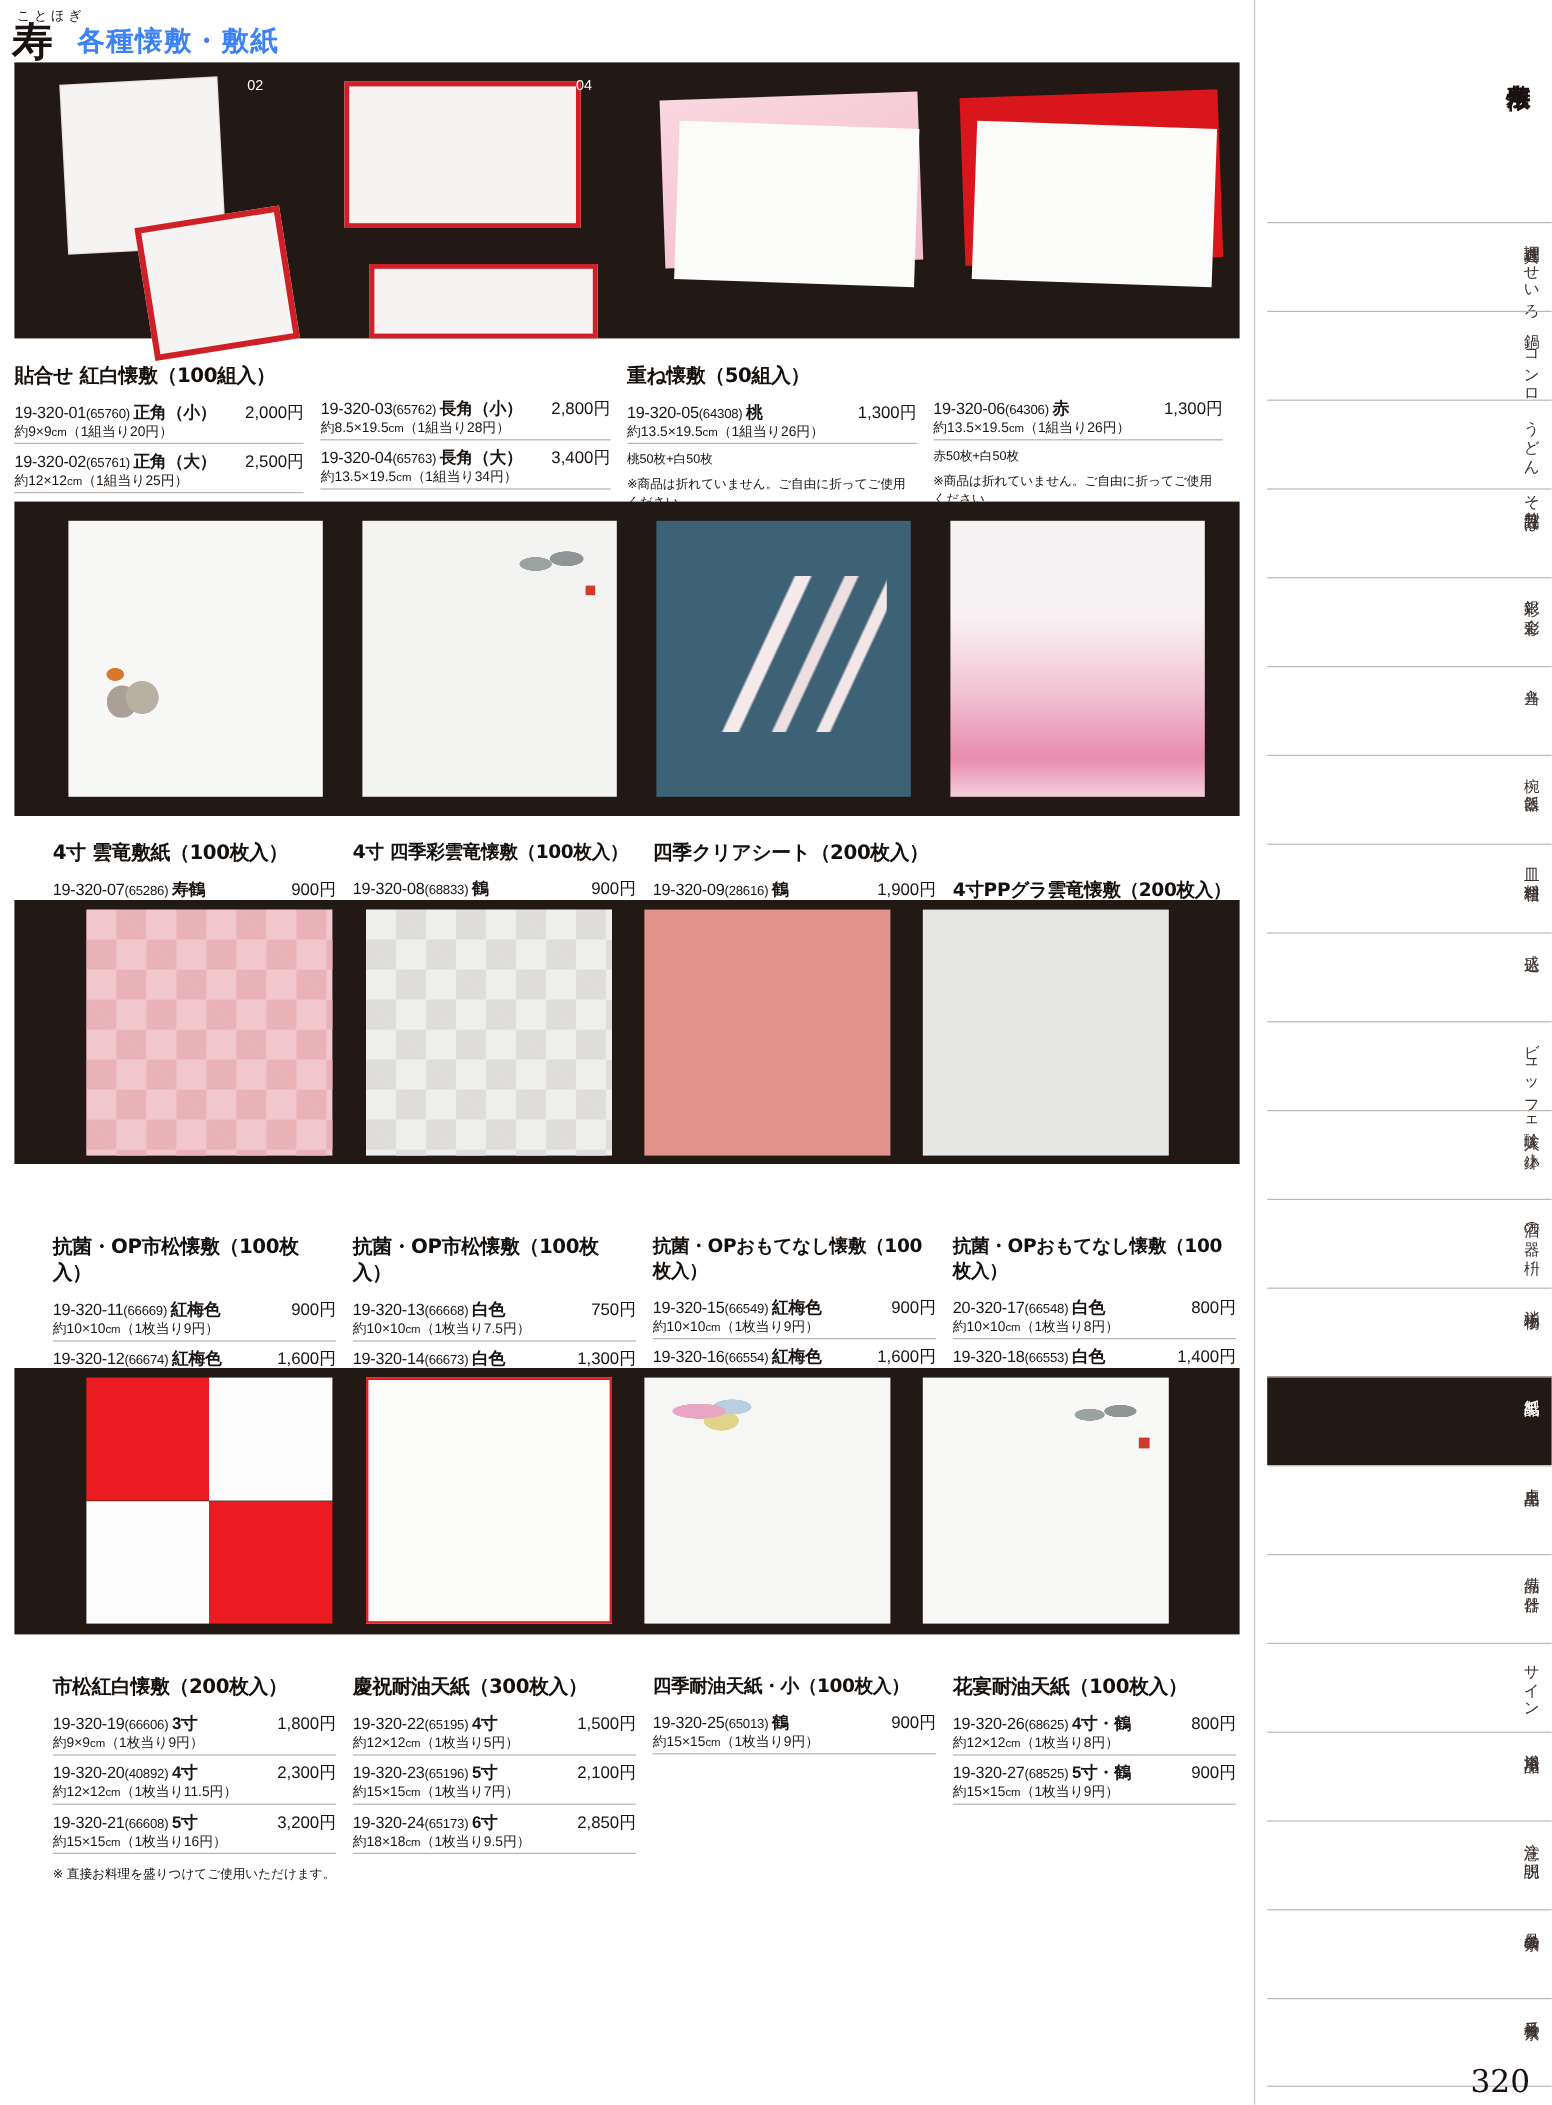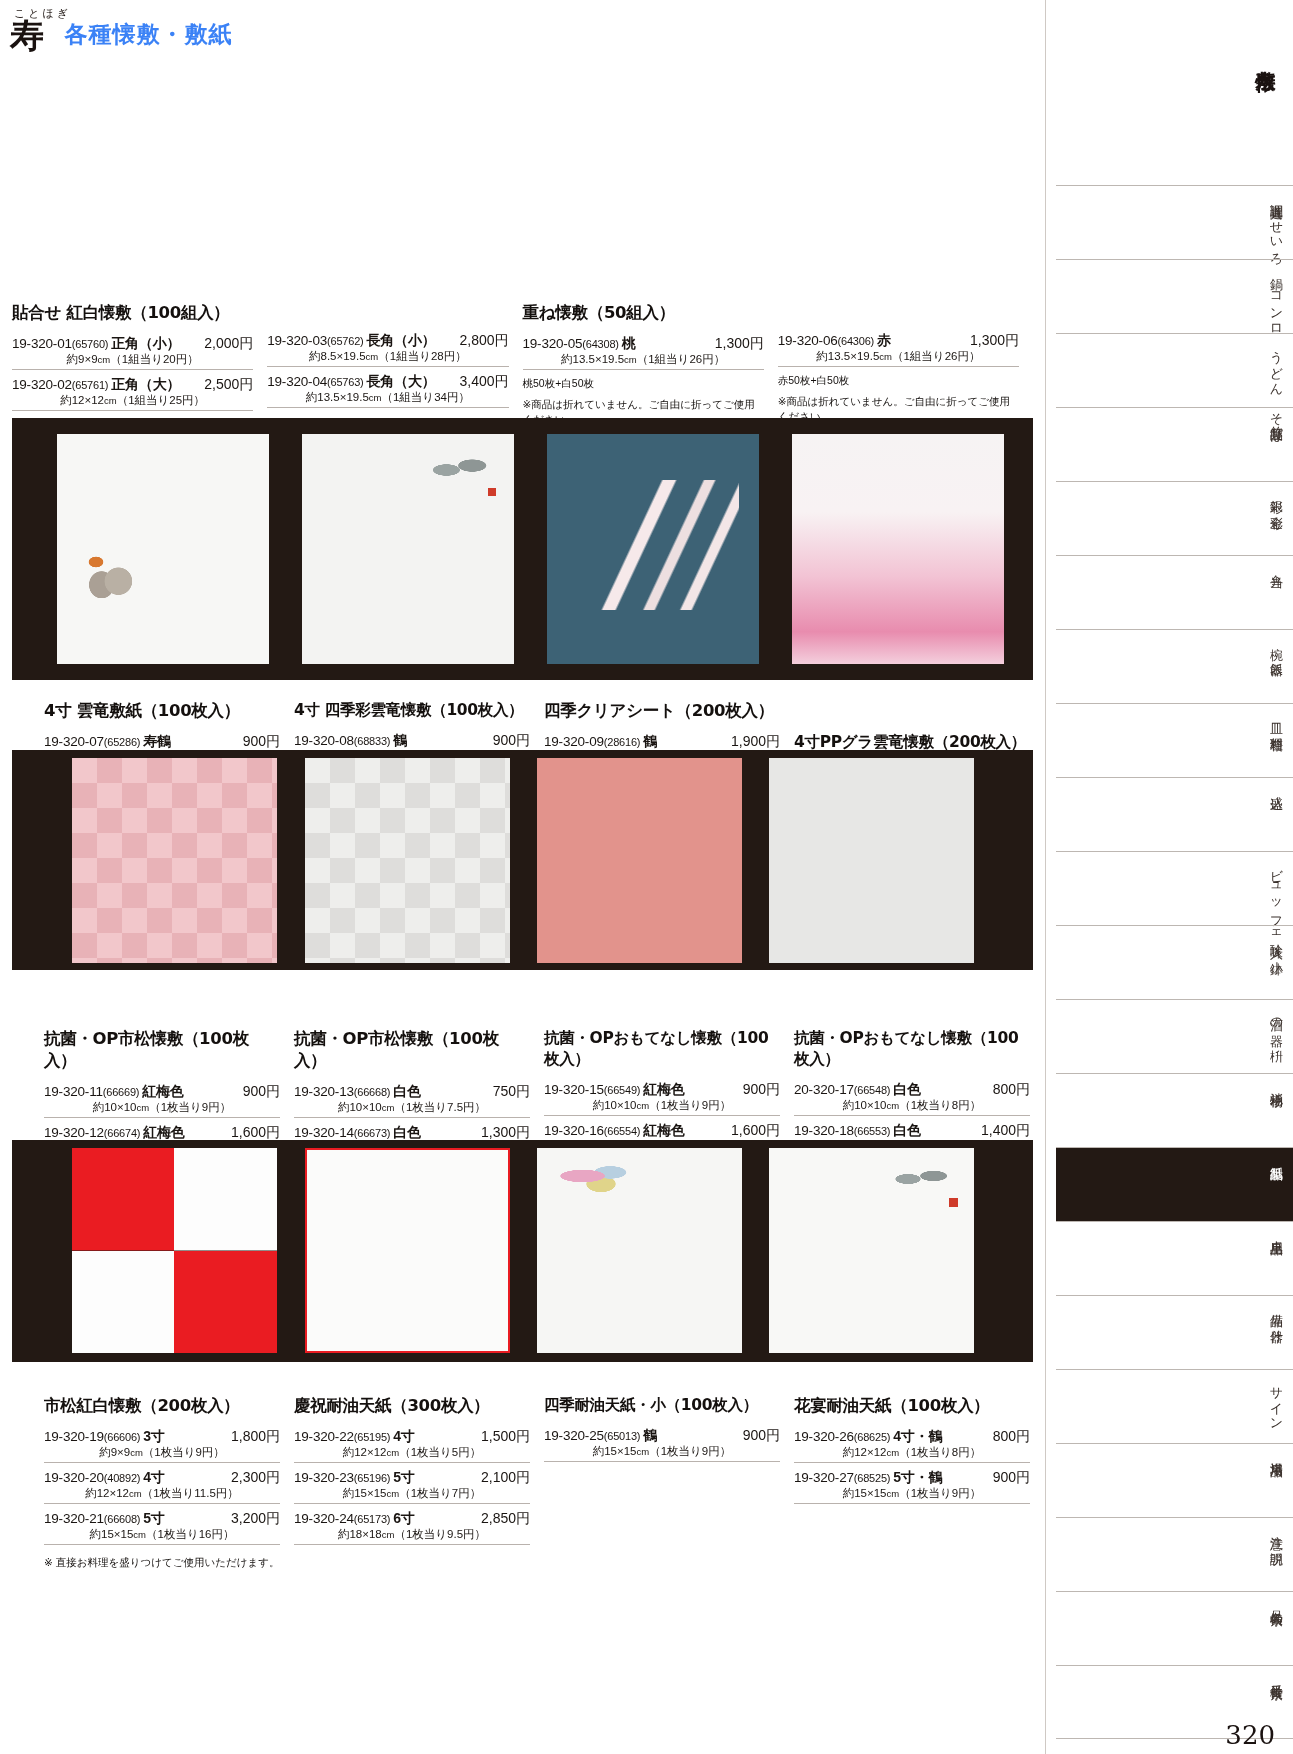--- a/index.html
+++ b/index.html
@@ -39,21 +39,21 @@
   .prod-title { font-family: "DejaVu Sans", sans-serif; font-weight: 700;
                 font-size: 16.5px; letter-spacing: -0.3px; margin-bottom: 9px; color: #14100e; }
   .prod-title.small { font-size: 15.5px; }
 
   .item { border-bottom: 1px solid #b9b2ad; padding: 2px 0 2px 0; margin-bottom: 4px; }
   .item .line1 { display: flex; align-items: baseline; justify-content: space-between; }
   .item .code { font-size: 13.5px; letter-spacing: -0.2px; white-space: nowrap; }
   .item .code .sub { font-size: 11px; }
   .item .code .nm { font-weight: 700; font-size: 14px; padding-left: 3px; }
   .item .price { font-size: 14px; font-weight: 400; white-space: nowrap; }
-  .item .line2 { display: flex; align-items: baseline; justify-content: center; margin-top: -1px; }
+  .item .line2 { display: flex; align-items: baseline; justify-content: flex-start; margin-top: -1px; }
   .item .size { font-size: 11.5px; }
   .item .size .u { font-size: 9.5px; }
   .item .unit { font-size: 11.5px; white-space: nowrap; }
 
   .note { font-size: 10.5px; line-height: 1.45; margin-top: 6px; color: #14100e; }
 
   
   .footer { position: absolute; left: 0; bottom: 10px; width: 1293px;
             display: flex; align-items: center; }
   .caution-box { margin-left: 210px; border: 1px solid #e2131a; display: flex; align-items: stretch; }
@@ -89,20 +89,40 @@
   <div id="main">
 
     <div class="page-header">
       <span class="kotohogi-wrap">
         <span class="ruby">ことほぎ</span>
         <span class="kotohogi">寿</span>
       </span>
       <span class="header-title">各種懐敷・敷紙</span>
     </div>
 
+    <div class="photostrip" style="position:absolute;left:12px;top:52px;width:1021px;height:230px;">
+
+      <div class="ph" style="left:42px;top:16px;width:130px;height:140px;background:#f5f4f2;transform:rotate(-3deg);box-shadow:0 0 0 1px #e4e1de;"></div>
+
+      <div class="ph" style="left:108px;top:128px;width:122px;height:112px;background:#f5f4f2;border:5px solid #cf2027;transform:rotate(-9deg);"></div>
+      <span class="num" style="left:194px;top:12px;">02</span>
+      <span class="num" style="left:216px;top:234px;">01</span>
+
+      <div class="ph" style="left:275px;top:16px;width:197px;height:122px;background:#f5f4f2;border:4px solid #cf2027;"></div>
+      <span class="num" style="left:468px;top:12px;">04</span>
+
+      <div class="ph" style="left:296px;top:168px;width:190px;height:62px;background:#f5f4f2;border:4px solid #cf2027;"></div>
+      <span class="num" style="left:478px;top:234px;">03</span>
+
+      <div class="ph" style="left:540px;top:28px;width:215px;height:140px;background:linear-gradient(160deg,#f9d7e0,#f2bccd);transform:rotate(-2deg);"></div>
+      <div class="ph" style="left:552px;top:52px;width:200px;height:132px;background:#fbfbfa;transform:rotate(2deg);"></div>
+
+      <div class="ph" style="left:790px;top:26px;width:215px;height:140px;background:#d8161c;transform:rotate(-2deg);"></div>
+      <div class="ph" style="left:800px;top:52px;width:200px;height:132px;background:#fbfbfa;transform:rotate(2deg);"></div>
+    </div>
 
     <div class="block" style="position:absolute;left:12px;top:292px;width:1021px;">
       <div class="cols">
         <div class="col" style="width:258px;">
           <div class="prod-title">貼合せ 紅白懐敷（100組入）</div>
           <div class="item">
             <div class="line1">
               <span class="code"><span>19-320-01</span><span class="sub">(65760)</span><span class="nm">正角（小）</span></span>
               <span class="price">2,000円</span>
             </div>

